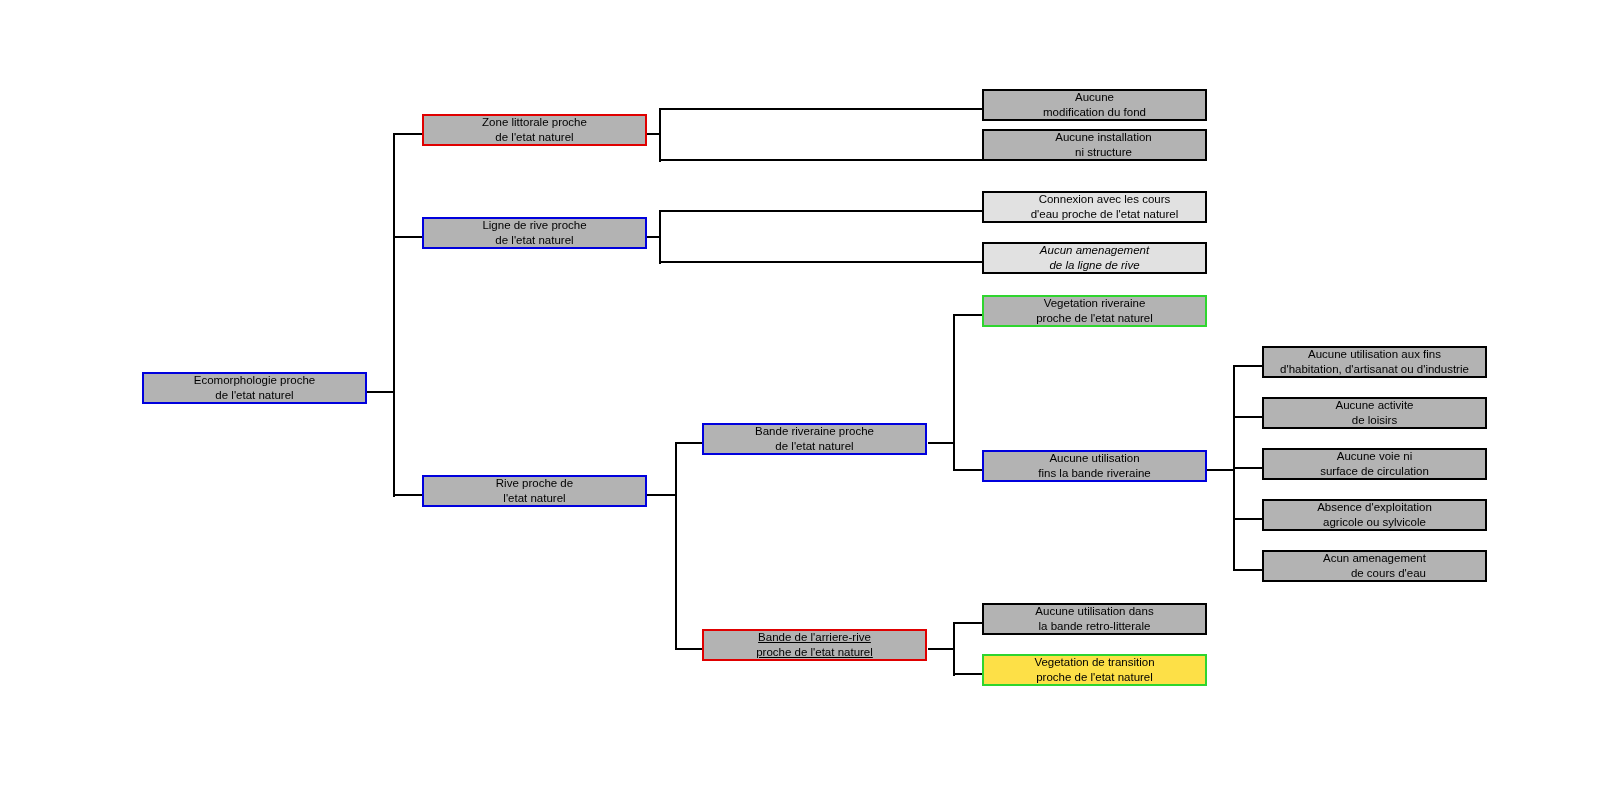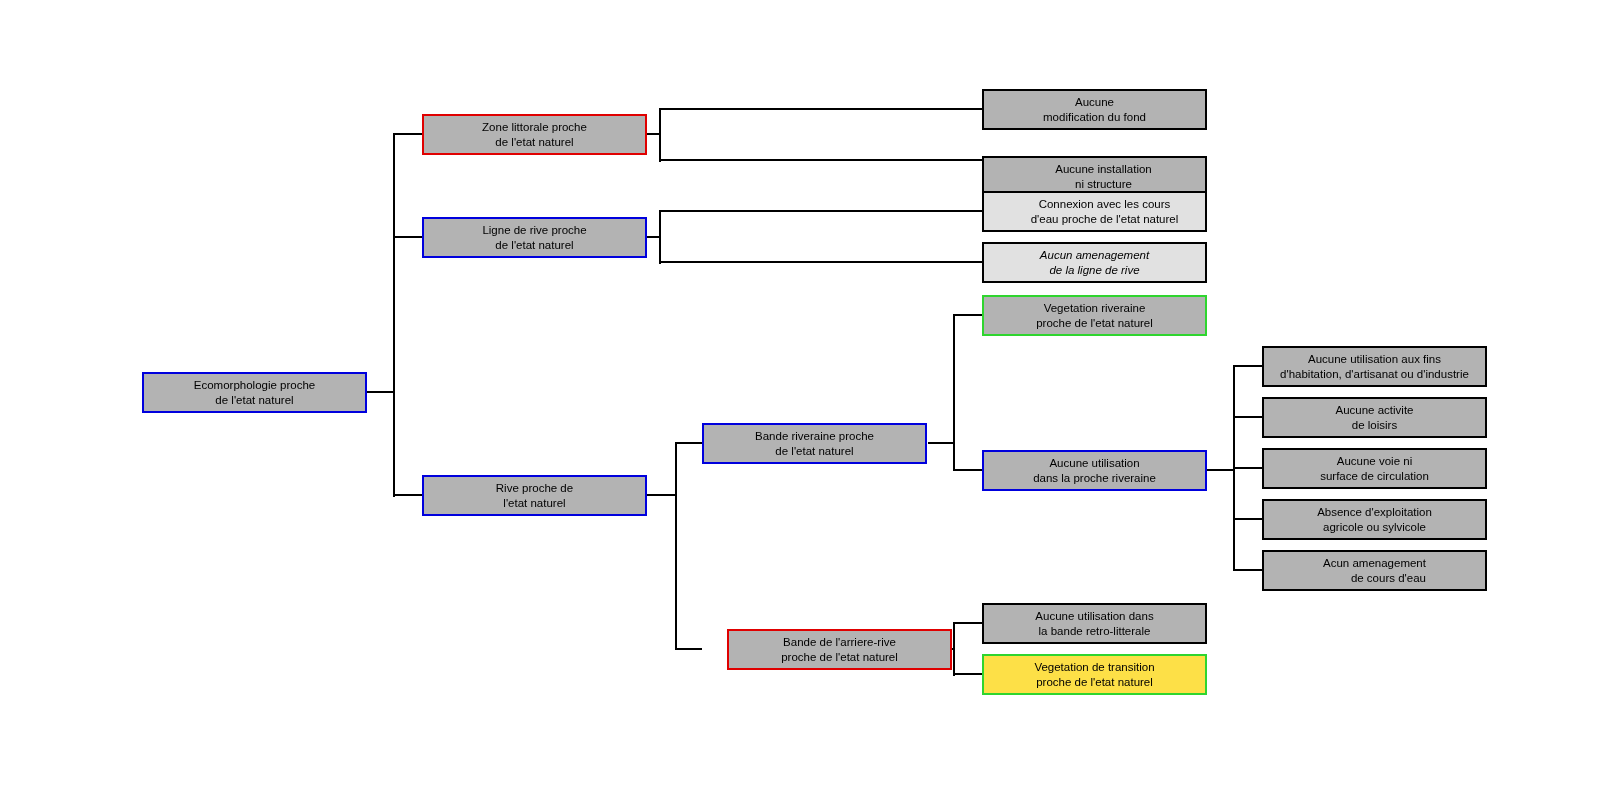--- a/index.html
+++ b/index.html
@@ -7,41 +7,41 @@
     width:1600px;height:800px;
     background:#ffffff;
     font-family:"Liberation Sans", sans-serif;
     position:relative;
     overflow:hidden;
   }
   #canvas{position:absolute;left:0;top:0;width:1600px;height:800px;}
   .node{
     position:absolute;
     box-sizing:border-box;
-    width:225px;height:41px;
+    width:225px;height:32px;
     border:2px solid #000;
     background:#b3b3b3;
     display:flex;align-items:center;justify-content:center;
     text-align:center;
     font-size:11.5px;line-height:1.28;color:#000;
     white-space:pre-line;
   }
   .line{position:absolute;background:#000;}
   .h{height:2px;}
   .v{width:2px;}
 
   
   #n0{left:142px;top:372px;}
   #n1{left:422px;top:114px;}
   #n2{left:422px;top:217px;}
   #n3{left:422px;top:475px;}
   #n4{left:702px;top:423px;}
-  #n5{left:727px;top:629px;}
+  #n5{left:702px;top:629px;text-decoration:underline;}
   #n6{left:982px;top:89px;}
-  #n7{left:982px;top:156px;padding-left:18px;}
+  #n7{left:982px;top:129px;padding-left:18px;}
   #n8{left:982px;top:191px;}
   #n9{left:982px;top:242px;font-style:italic;}
   #n10{left:982px;top:295px;}
   #n11{left:982px;top:450px;}
   #n12{left:982px;top:603px;}
   #n13{left:982px;top:654px;}
   #n14{left:1262px;top:346px;}
   #n15{left:1262px;top:397px;}
   #n16{left:1262px;top:448px;}
   #n17{left:1262px;top:499px;}
@@ -147,21 +147,21 @@
 modification du fond</div>
   <div class="node" id="n7" style="border-color: rgb(0, 0, 0); background: rgb(179, 179, 179);">Aucune installation
 ni structure</div>
   <div class="node" id="n8" style="border-color: rgb(0, 0, 0); background: rgb(225, 225, 225); padding-left: 20px;">Connexion avec les cours
 d'eau proche de l'etat naturel</div>
   <div class="node" id="n9" style="border-color: rgb(0, 0, 0); background: rgb(225, 225, 225);">Aucun amenagement
 de la ligne de rive</div>
   <div class="node" id="n10" style="border-color: rgb(47, 213, 47); background: rgb(179, 179, 179);">Vegetation riveraine
 proche de l'etat naturel</div>
   <div class="node" id="n11" style="border-color: rgb(0, 0, 221); background: rgb(179, 179, 179);">Aucune utilisation
-dans la proche riveraine</div>
+fins la bande riveraine</div>
   <div class="node" id="n12" style="border-color: rgb(0, 0, 0); background: rgb(179, 179, 179);">Aucune utilisation dans
 la bande retro-litterale</div>
   <div class="node" id="n13" style="border-color: rgb(47, 213, 47); background: #fde047;">Vegetation de transition
 proche de l'etat naturel</div>
   <div class="node" id="n14" style="border-color: rgb(0, 0, 0); background: rgb(179, 179, 179);">Aucune utilisation aux fins
 d'habitation, d'artisanat ou d'industrie</div>
   <div class="node" id="n15" style="border-color: rgb(0, 0, 0); background: rgb(179, 179, 179);">Aucune activite
 de loisirs</div>
   <div class="node" id="n16" style="border-color: rgb(0, 0, 0); background: rgb(179, 179, 179);">Aucune voie ni
 surface de circulation</div>

